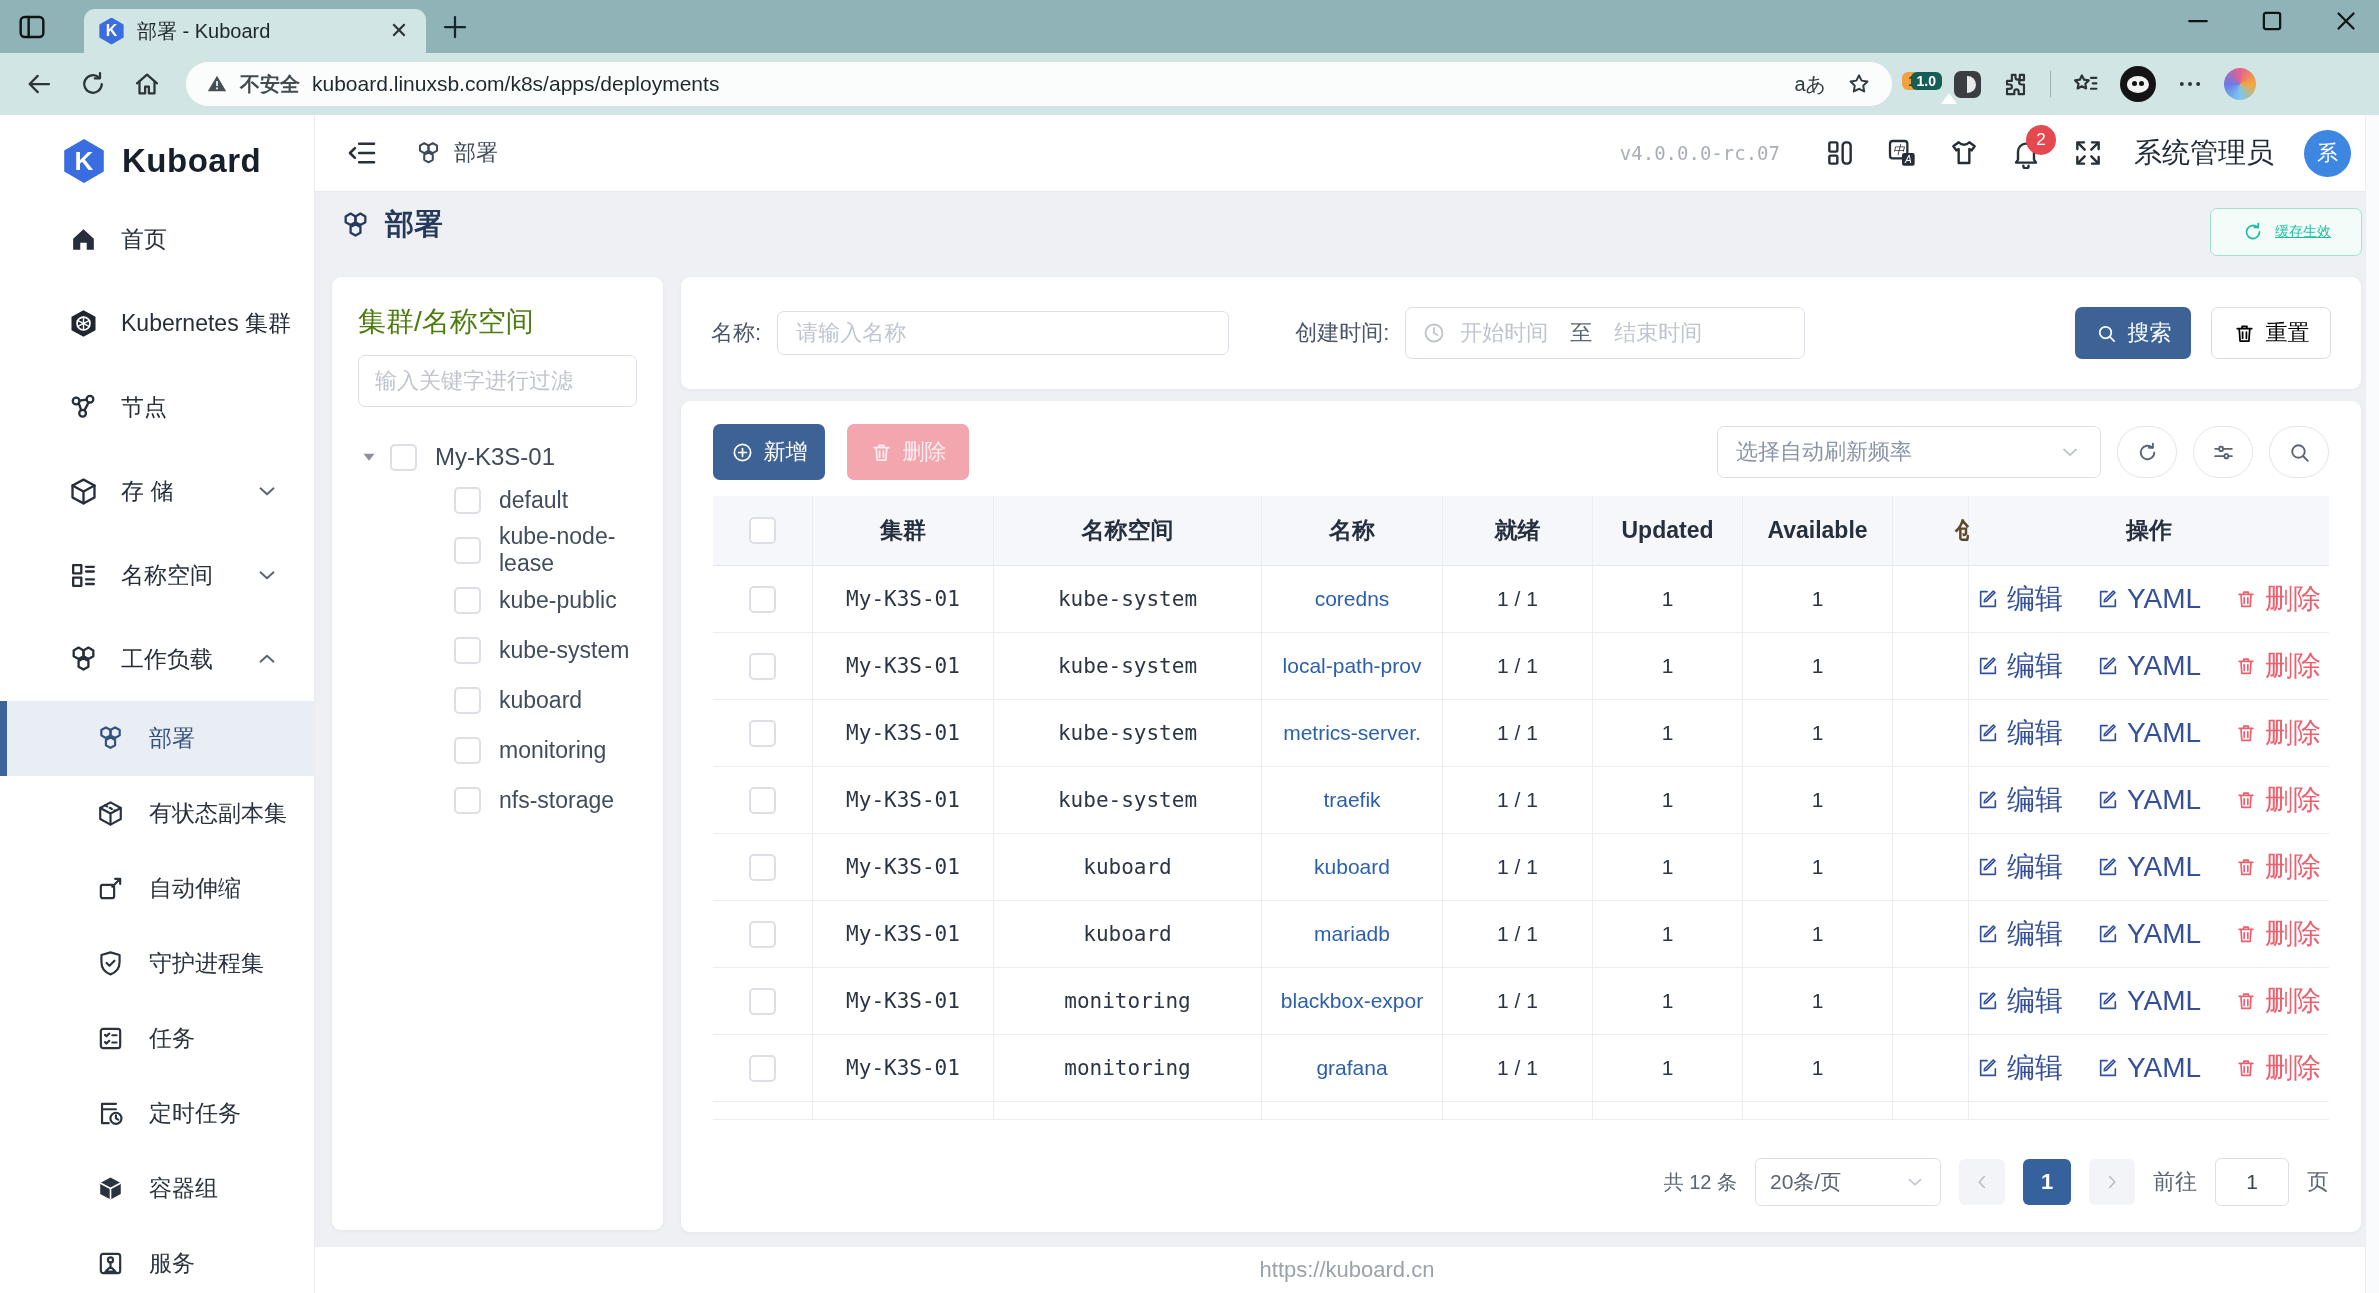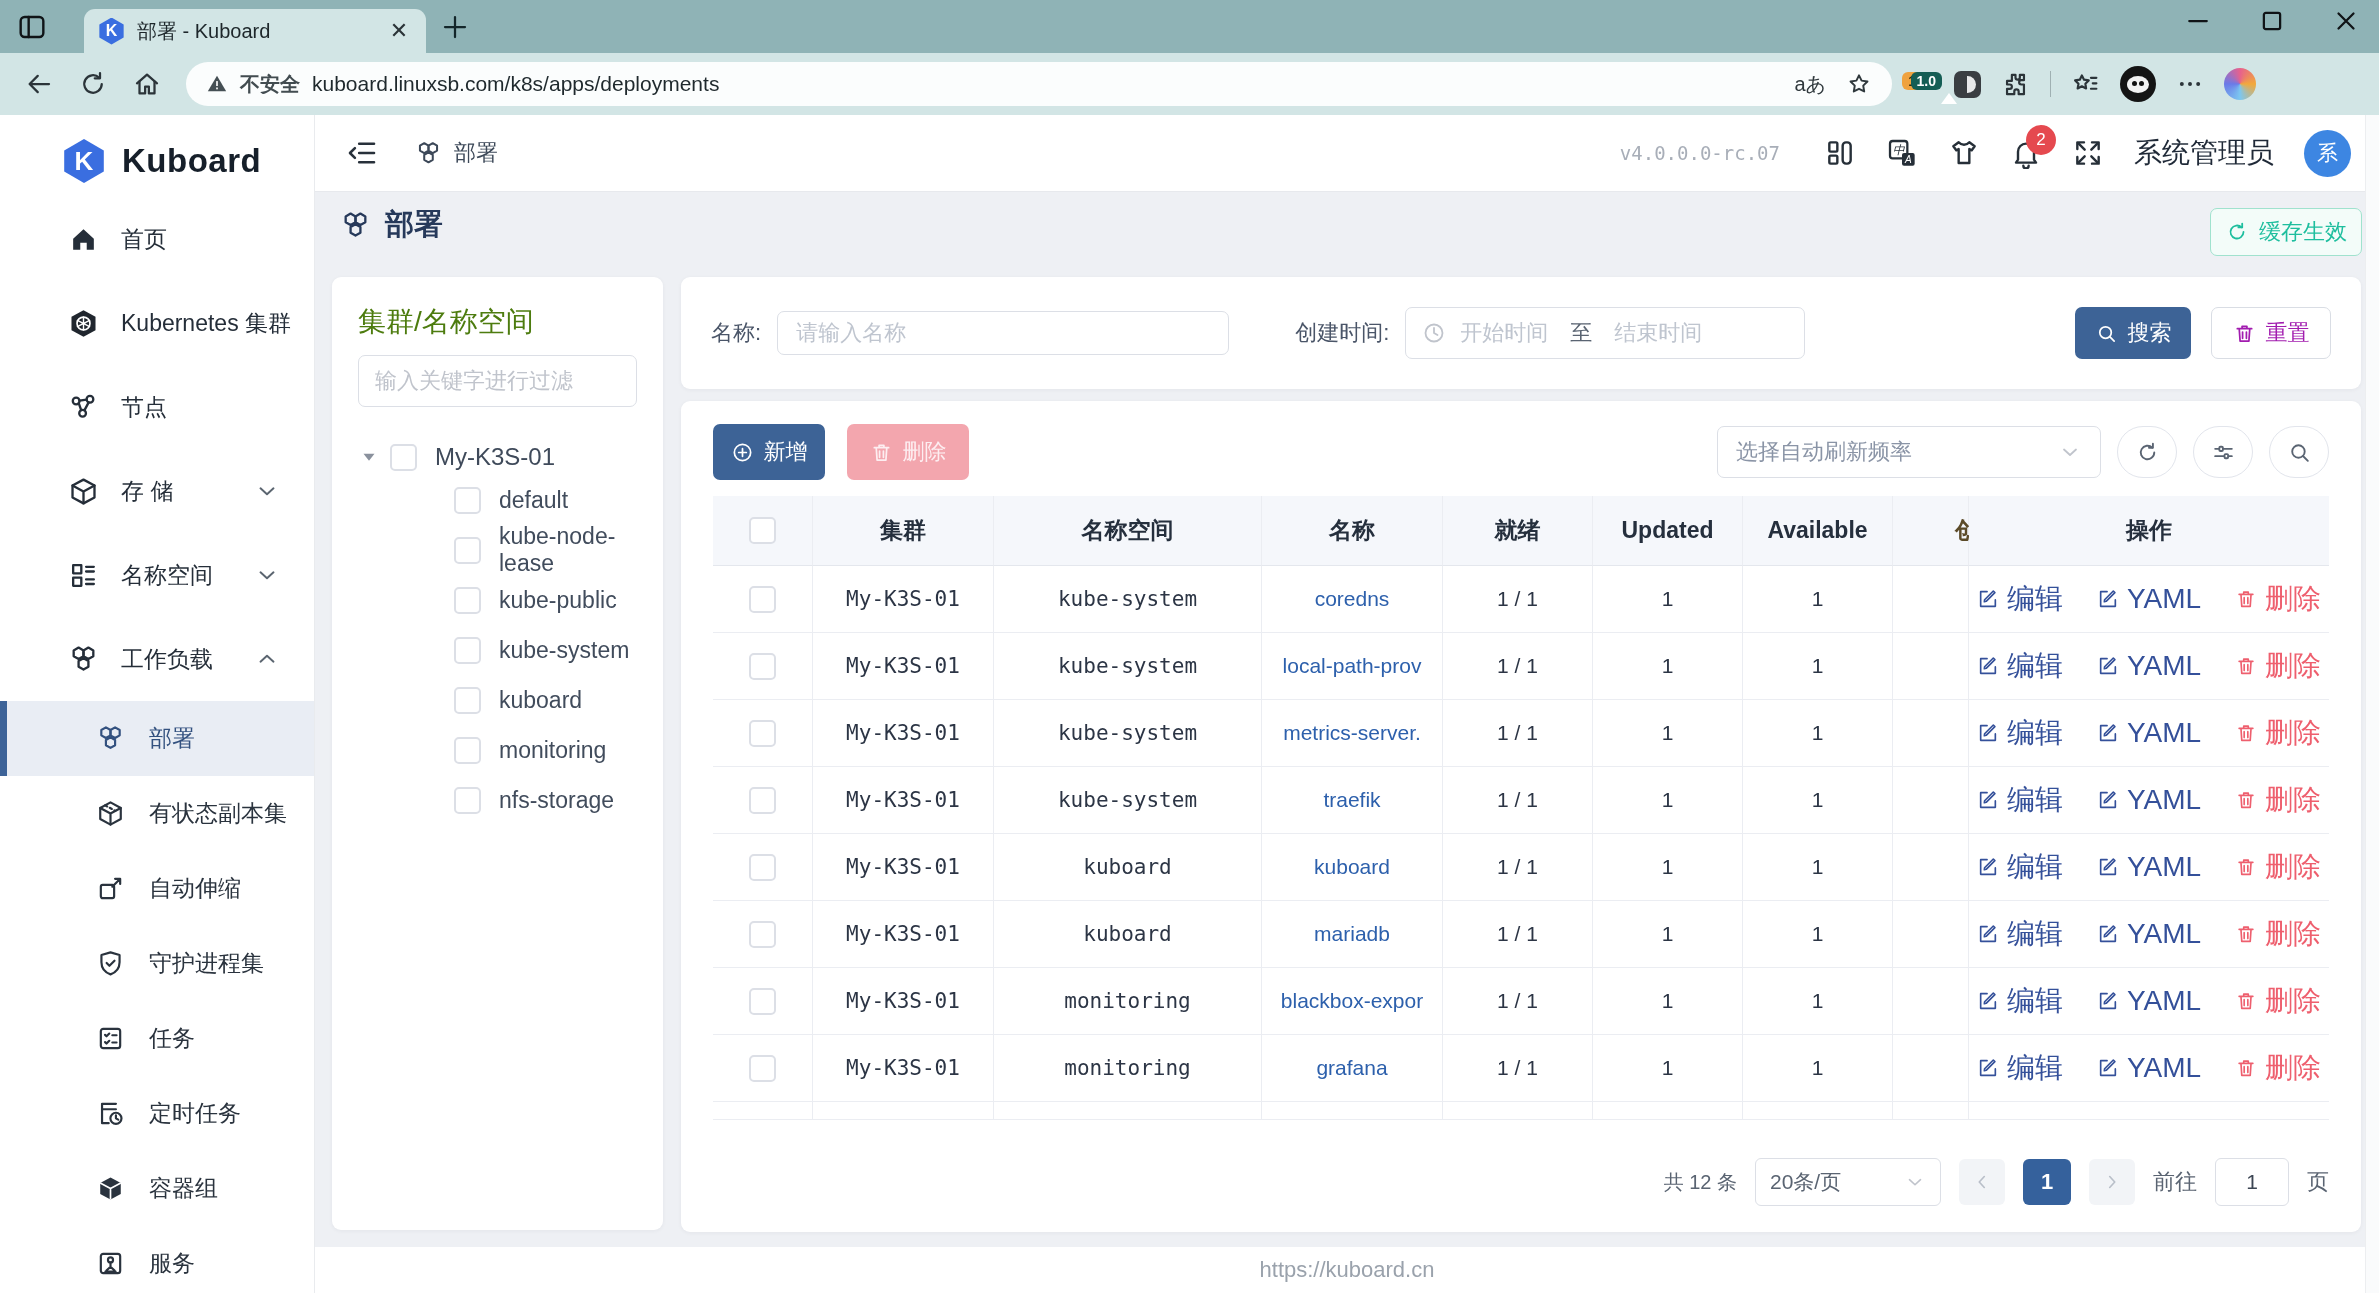--- a/index.html
+++ b/index.html
@@ -69,21 +69,21 @@
 .version { font-family:"DejaVu Sans Mono","Liberation Mono",monospace; font-size:19px; color:#a8aeb8; margin-right:14px; }
 .hbtn { width:32px; height:32px; color:#262f38; position:relative; }
 .bell-badge { position:absolute; top:-12px; right:-14px; min-width:30px; height:30px; border-radius:15px; background:#e5494f; color:#fff; font-size:17px; display:flex; align-items:center; justify-content:center; padding:0 6px; }
 .user-name { font-size:28px; color:#1f2937; }
 .avatar { width:47px; height:47px; border-radius:50%; background:#3d86e2; color:#fff; font-size:21px; display:flex; align-items:center; justify-content:center; }
 
 
 .pagetitle { position:absolute; left:340px; top:205px; display:flex; align-items:center; gap:14px; }
 .pagetitle .ic { width:31px; height:31px; color:#26395a; }
 .pagetitle-txt { font-size:29px; font-weight:bold; color:#26395a; }
-.cachebtn { position:absolute; left:2210px; top:208px; width:152px; height:48px; border:1px solid #a0e2ce; background:#f3fcf9; border-radius:7px; display:flex; align-items:center; justify-content:center; gap:10px; color:#1ebe9e; font-size:22px; cursor:pointer; }
+.cachebtn { position:absolute; left:2210px; top:208px; width:152px; height:48px; border:1px solid #a0e2ce; background:#f3fcf9; border-radius:7px; display:flex; align-items:center; justify-content:center; gap:10px; color:#1ebe9e; font-size:14px; cursor:pointer;text-decoration:underline; }
 .cachebtn .ic { width:24px; height:24px; }
 
 
 .card { background:#fff; border-radius:9px; box-shadow:0 1px 4px rgba(30,40,60,0.05); }
 .tree-card { position:absolute; left:332px; top:277px; width:331px; height:953px; padding:26px 26px; }
 .tree-title { font-size:28px; color:#4d7c0f; }
 .tree-filter { margin-top:14px; width:100%; height:52px; border:1px solid #dcdfe6; border-radius:7px; font-size:22px; padding:0 16px; color:#303a48; font-family:inherit; outline:none; }
 .tree-filter::placeholder { color:#c0c4cc; }
 .tree-root { display:flex; align-items:center; margin-top:36px; gap:10px; }
 .caret { width:22px; height:22px; color:#8a919d; flex:0 0 auto; }
@@ -99,21 +99,21 @@
 .f-name-input { width:452px; height:44px; margin-left:16px; border:1px solid #dcdfe6; border-radius:7px; font-size:22px; padding:0 18px; color:#303a48; font-family:inherit; outline:none; }
 .f-name-input::placeholder { color:#bfc5cf; }
 .f-time-label { margin-left:66px; }
 .daterange { width:400px; height:52px; margin-left:16px; border:1px solid #dcdfe6; border-radius:7px; display:flex; align-items:center; padding:0 16px; gap:14px; }
 .daterange .ic { width:24px; height:24px; color:#c0c4cc; }
 .dr-ph { font-size:22px; color:#bfc5cf; }
 .dr-to { font-size:22px; color:#5a6472; margin:0 8px; }
 .btn { border-radius:7px; display:flex; align-items:center; justify-content:center; gap:10px; font-size:22px; cursor:pointer; border:none; font-family:inherit; }
 .btn .ic { width:23px; height:23px; }
 .searchbtn { position:absolute; right:170px; width:116px; height:52px; background:#3d6396; color:#fff; }
-.resetbtn { position:absolute; right:30px; width:120px; height:52px; background:#fff; border:1px solid #d9dde4; color:#a21caf; }
+.resetbtn { position:absolute; right:30px; width:120px; height:52px; background:#fff; border:1px solid #d9dde4; color:#000000; }
 
 
 .table-card { position:absolute; left:681px; top:401px; width:1680px; height:831px; }
 .tc-toolbar { position:absolute; left:32px; right:32px; top:23px; height:56px; display:flex; align-items:center; }
 .addbtn { width:112px; height:56px; background:#3d6396; color:#fff; }
 .delbtn { width:122px; height:56px; background:#f3a6ae; color:#fdeef1; margin-left:22px; cursor:not-allowed; }
 .tc-right { margin-left:auto; display:flex; align-items:center; gap:16px; }
 .refresh-select { width:384px; height:52px; border:1px solid #dcdfe6; border-radius:7px; display:flex; align-items:center; padding:0 18px; }
 .refresh-select .ph { font-size:22px; color:#8a94a6; flex:1; }
 .refresh-select .chev { width:24px; height:24px; color:#c0c4cc; }

